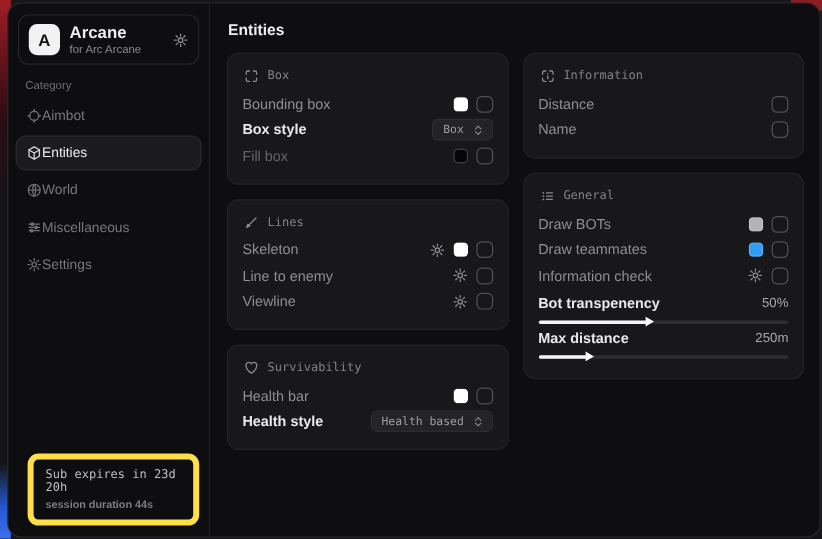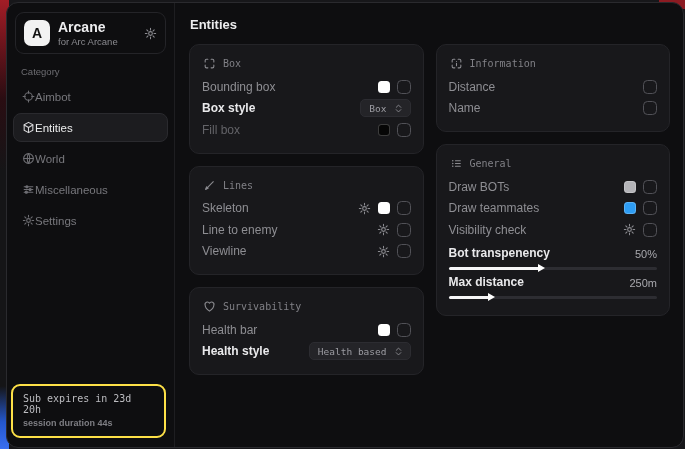--- a/index.html
+++ b/index.html
@@ -26,21 +26,21 @@
   .icon { display:inline-flex; align-items:center; justify-content:center; color:#8b8b90; }
   .icon svg { display:block; }
   .category-label { color:#6d6d72; font-size:9.5px; margin:12px 0 4px 14px; }
   .nav { display:flex; flex-direction:column; }
   .nav-item { display:flex; align-items:center; color:#77777c; font-size:11.5px;
     padding:7px 8px; margin:1px 6px; border-radius:8px; border:1px solid transparent; cursor:pointer; }
   .nav-item .icon { color:#6e6e73; }
   .nav-item.active { background:#1c1c1f; border-color:#2a2a2e; color:#eceded; }
   .nav-item.active .icon { color:#d6d6d8; }
   .side-spacer { flex:1; }
-  .footer-card { margin:0 8px 9px 4px; border:2px solid #fde047; border-radius:9px; padding:7px 10px 8px; }
+  .footer-card { margin:0 8px 9px 16px; border:5px solid #fde047; border-radius:9px; padding:7px 10px 8px; }
   .footer-line1 { font-family:"DejaVu Sans Mono", monospace; font-size:10px; color:#bdbdc1; }
   .footer-line2 { font-size:9px; font-weight:bold; color:#7e7e83; margin-top:3px; }
 
   
   .main { flex:1; padding:12px 13px 12px 14px; overflow:hidden; }
   .page-title { color:#ededef; font-size:13px; font-weight:bold; margin:2px 0 12px 1px; }
   .cols { display:flex; gap:12px; align-items:flex-start; }
   .col { flex:1; display:flex; flex-direction:column; gap:12px; min-width:0; }
 
   .panel { background:#18181b; border:1px solid #242428; border-radius:10px; padding:10px 12px 12px; }
@@ -50,21 +50,21 @@
   .row-label { color:#8e8e93; font-size:12px; }
   .row-label.em { color:#e9e9eb; font-weight:600; }
   .row-label.dim { color:#636368; }
   .controls { display:flex; align-items:center; gap:7px; }
   .swatch { width:12px; height:12px; border-radius:3.5px; border:1px solid rgba(255,255,255,0.22); cursor:pointer; }
   .checkbox { width:14px; height:14px; border-radius:4.5px; border:1.5px solid #515157; cursor:pointer; }
   .dropdown { display:inline-flex; align-items:center; gap:6px; background:#242428; border:1px solid #2c2c31;
     border-radius:5px; padding:2px 6px 2px 8px; height:18px; cursor:pointer;
     color:#9c9ca2; font-family:"DejaVu Sans Mono", monospace; font-size:9.5px; }
   .slider-sec { margin-top:5px; }
-  .slider-head { display:flex; justify-content:space-between; align-items:flex-end;gap:24px; }
+  .slider-head { display:flex; justify-content:space-between; align-items:center;gap:24px; }
   .slider-value { color:#a9a9ae; font-size:11px;padding-left:36px; }
   .slider-track { position:relative; height:3px; background:#2d2d32; border-radius:2px; margin:7px 0 4px; cursor:pointer; }
   .slider-fill { position:absolute; left:0; top:0; height:3px; background:#f5f5f6; border-radius:2px; }
   .slider-thumb { position:absolute; top:50%; transform:translateY(-50%);
     width:0; height:0; border-left:7px solid #ffffff; border-top:4px solid transparent; border-bottom:4px solid transparent; }
 </style>
 </head>
 <body>
 
 <div class="bg-strip"></div>
@@ -306,21 +306,21 @@
               </div>
             </div>
             <div class="row">
               <span class="row-label">Draw teammates</span>
               <div class="controls">
                 <span class="swatch" style="background: rgb(46, 157, 244);"></span>
                 <span class="checkbox"></span>
               </div>
             </div>
             <div class="row">
-              <span class="row-label">Visibility check</span>
+              <span class="row-label">Information check</span>
               <div class="controls">
                 <span class="icon">
                   <svg width="13" height="13" viewBox="0 0 24 24" fill="none" stroke="currentColor" stroke-width="2" stroke-linecap="round" stroke-linejoin="round">
                     <circle cx="12" cy="12" r="3.4"></circle>
                     <path d="M12 2.5v3M12 18.5v3M2.5 12h3M18.5 12h3M5.2 5.2l2.2 2.2M16.6 16.6l2.2 2.2M18.8 5.2l-2.2 2.2M7.4 16.6l-2.2 2.2"></path>
                   </svg>
                 </span>
                 <span class="checkbox"></span>
               </div>
             </div>

